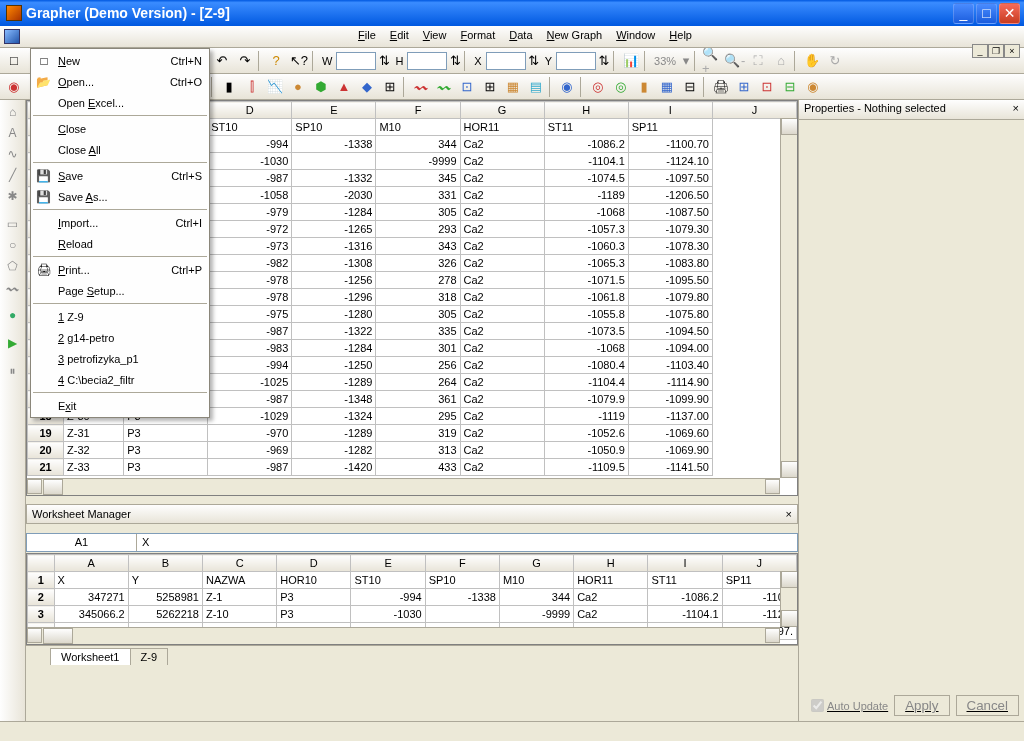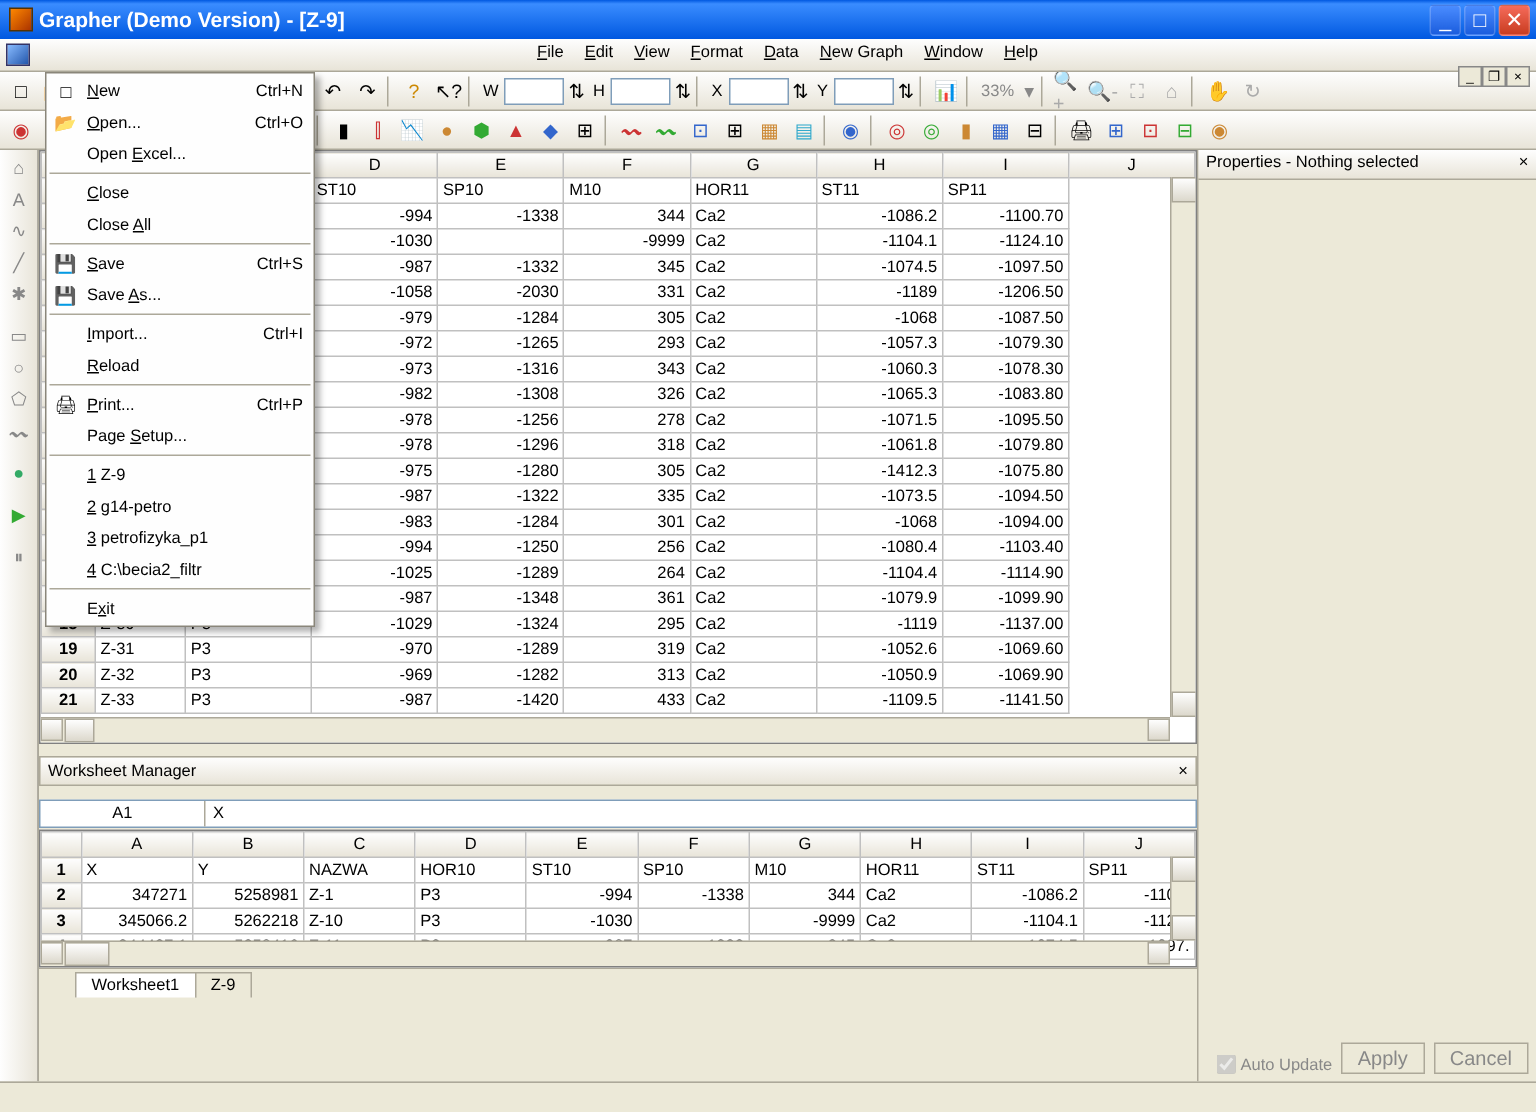--- a/index.html
+++ b/index.html
@@ -51,21 +51,21 @@
 .cell-ref .name { width:110px; border-right:1px solid #aca899; padding:2px 5px; text-align:center;}
 .cell-ref .val { flex:1; padding:2px 5px;}
 
 .tabs { display:flex; height:20px; background:#ece9d8; border-top:1px solid #aca899; align-items:flex-end;padding-left:24px;}
 .tabs .tab { padding:2px 10px; background:#ece9d8; border:1px solid #aca899; border-bottom:none; font-size:11px; margin-right:-1px;}
 .tabs .tab.active { background:white;}
 
 .right-panel { width:226px; background:#ece9d8; border-left:1px solid #aca899; display:flex; flex-direction:column;}
 .right-panel .hdr { height:20px; background:linear-gradient(to bottom,#fefefe,#e8e4d8); padding:2px 5px; border-bottom:1px solid #aca899; display:flex; }
 .right-panel .hdr .close { margin-left:auto;}
-.right-panel .footer { margin-top:auto; padding:5px; display:flex; align-items:flex-end; gap:6px; justify-content:flex-end;}
+.right-panel .footer { margin-top:auto; padding:5px; display:flex; align-items:center; gap:6px; justify-content:flex-end;text-decoration:underline;}
 .right-panel .footer label { display:flex; align-items:center; gap:3px; color:#888;}
 .right-panel .footer button { padding:2px 10px; color:#888; background:#ece9d8; border:1px solid #aca899;}
 
 .statusbar { position:absolute; bottom:0; left:0; right:0; height:20px; background:#ece9d8; border-top:1px solid #aca899;}
 
 
 .dropdown { position:absolute; top:48px; left:30px; width:180px; background:#fefefe; border:1px solid #8a867a; box-shadow:3px 3px 4px rgba(0,0,0,0.3); z-index:1000; padding:1px;}
 .dropdown .dd-item { display:flex; align-items:center; height:21px; padding:0 6px 0 26px; position:relative;}
 .dropdown .dd-item .ico { position:absolute; left:4px; width:16px; height:16px; display:flex; align-items:center; justify-content:center; font-size:12px;}
 .dropdown .dd-item .shortcut { margin-left:auto; font-size:11px;}
@@ -430,21 +430,21 @@
               <td class="num">-1079.80</td>
             </tr>
             <tr>
               <th class="rowhdr"></th>
               <td class="txt">-25</td>
               <td class="txt">P3</td>
               <td class="num">-975</td>
               <td class="num">-1280</td>
               <td class="num">305</td>
               <td class="txt">Ca2</td>
-              <td class="num">-1412.3</td>
+              <td class="num">-1055.8</td>
               <td class="num">-1075.80</td>
             </tr>
             <tr>
               <th class="rowhdr"></th>
               <td class="txt">-26</td>
               <td class="txt">P3</td>
               <td class="num">-987</td>
               <td class="num">-1322</td>
               <td class="num">335</td>
               <td class="txt">Ca2</td>

